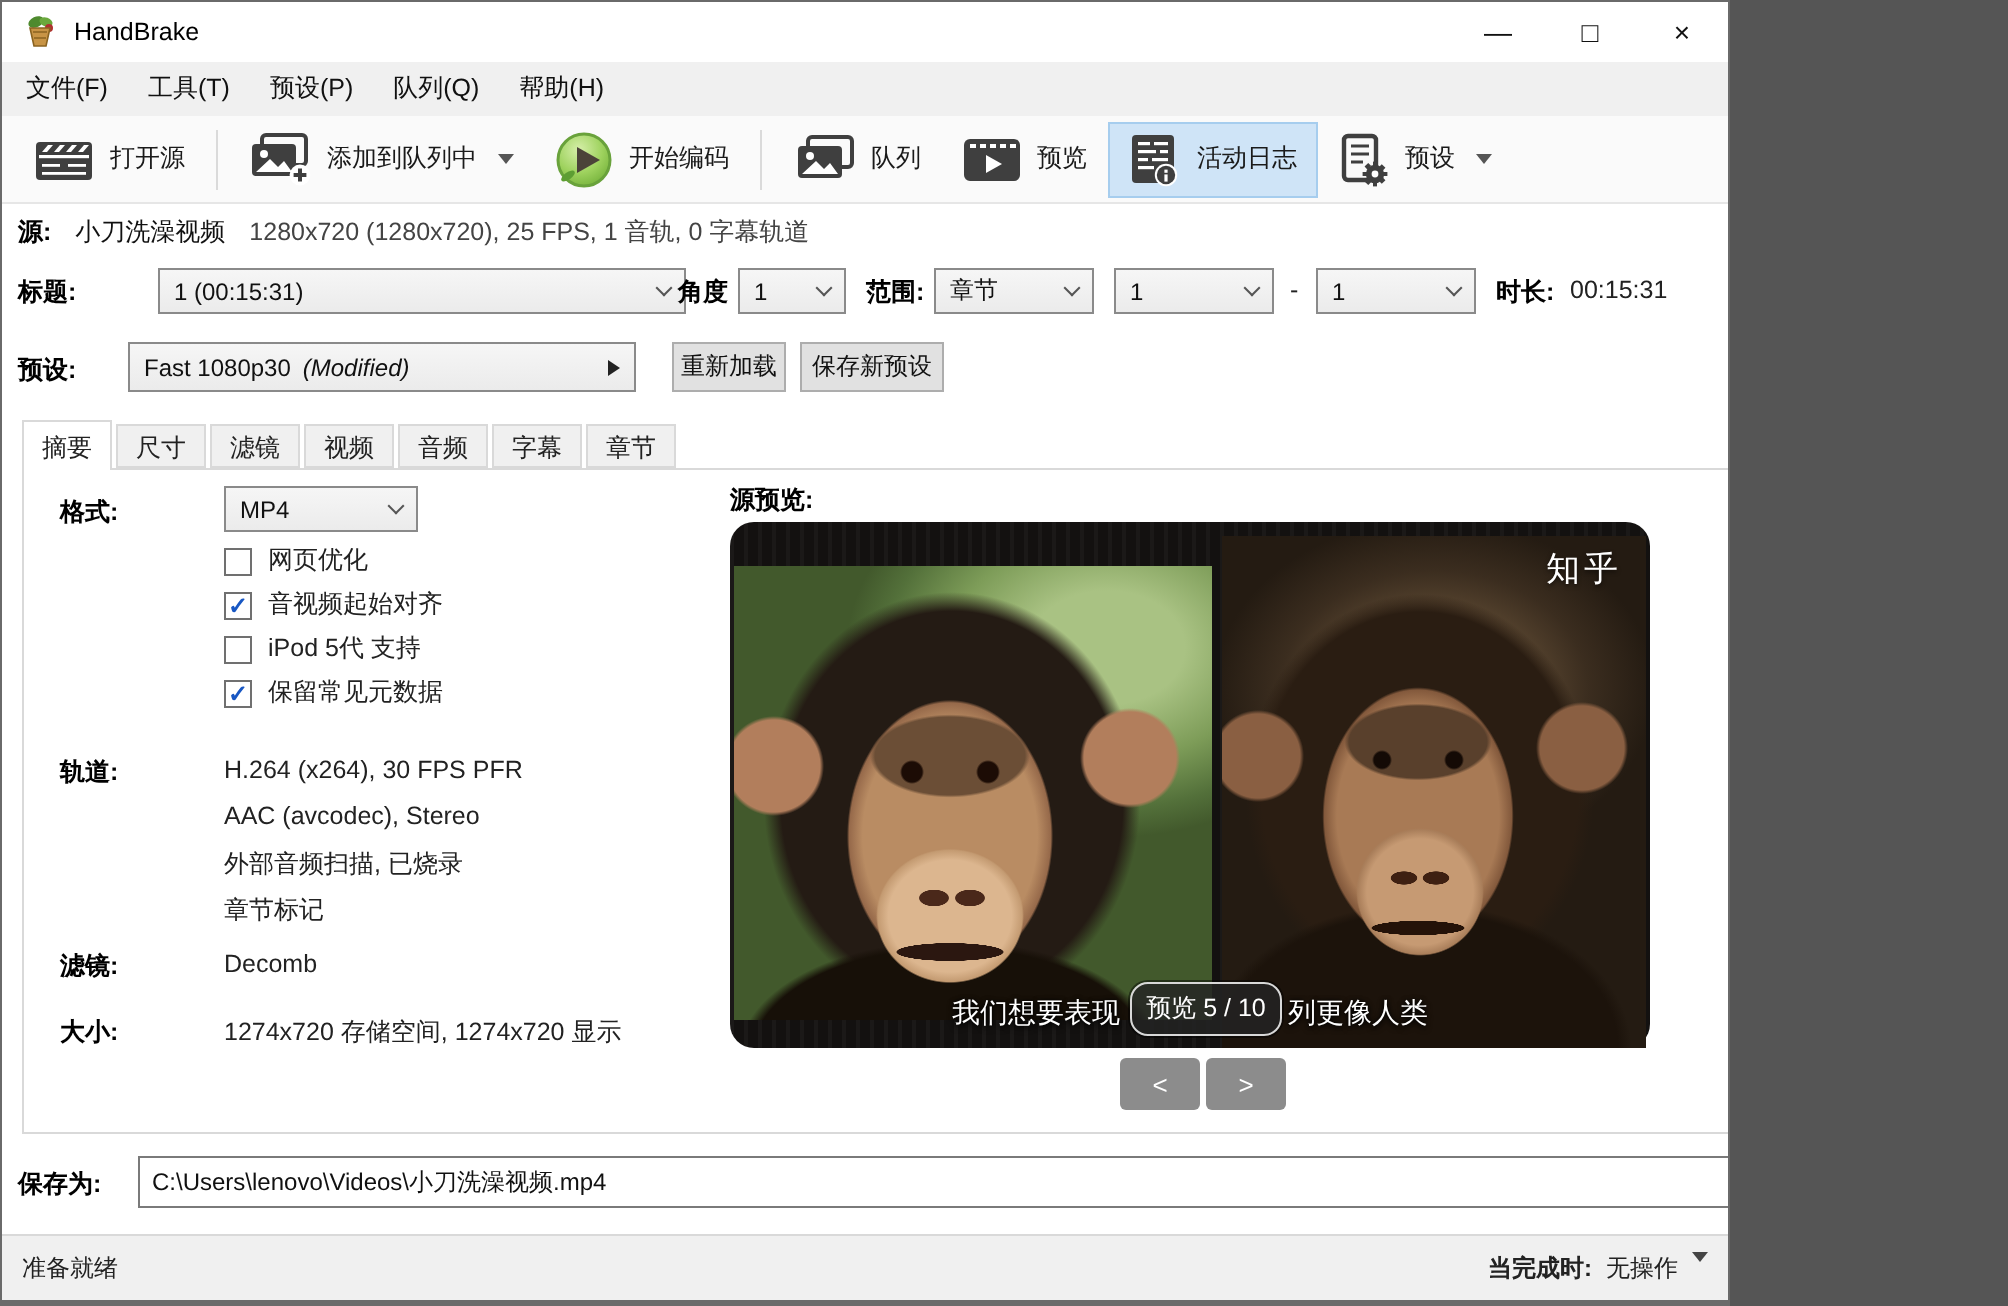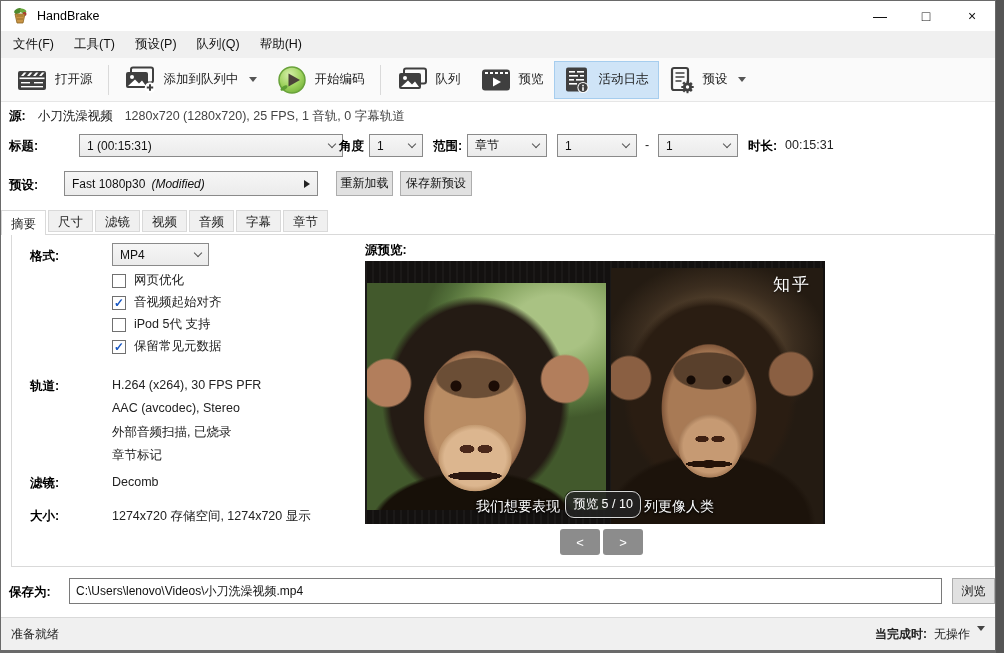--- a/index.html
+++ b/index.html
@@ -1,17 +1,17 @@
 <!DOCTYPE html>
 <html><head>
 <meta charset="utf-8">
 <style>
   * { box-sizing: border-box; margin: 0; padding: 0; }
   body { font-family: "Liberation Sans", sans-serif; background: #555; }
-  .window { position: relative; width: 996px; height: 653px; background: #fff;
+  .window { position: relative; width: 865px; height: 653px; background: #fff;
             border: 1px solid #6a6a6a; border-bottom: 3px solid #6a6a6a; overflow: hidden; }
 
   
   .titlebar { position: absolute; left: 0; top: 0; right: 0; height: 30px; background: #fff;
               display: flex; align-items: center; }
   .app-icon { margin-left: 10px; }
   .title-text { margin-left: 8px; font-size: 12.5px; color: #000; }
   .win-controls { margin-left: auto; display: flex; height: 100%; }
   .win-btn { width: 46px; display: flex; align-items: center; justify-content: center;
              font-size: 14px; color: #111; }
@@ -39,35 +39,35 @@
            border: 1px solid #8a8a8a; display: flex; align-items: center; padding: 0 7px;
            font-size: 12px; color: #111; }
   .combo .chev { margin-left: auto; width: 6px; height: 6px; border-right: 1.5px solid #555;
                  border-bottom: 1.5px solid #555; transform: rotate(45deg); margin-top: -3px; }
   .btn { position: absolute; background: #e1e1e1; border: 1px solid #adadad; font-size: 12px;
          display: flex; align-items: center; justify-content: center; color: #111; }
   .tri-right { width: 0; height: 0; border-top: 4px solid transparent; border-bottom: 4px solid transparent;
                border-left: 6px solid #222; margin-left: auto; }
 
   
-  .tabs { position: absolute; left: 0; top: 209px; display: flex; align-items: flex-start; z-index: 2; }
+  .tabs { position: absolute; left: 10px; top: 209px; display: flex; align-items: center; z-index: 2; }
   .tab { height: 22px; padding: 3px 9px; background: #f0f0f0; border: 1px solid #d9d9d9;
          margin-right: 2px; font-size: 12.5px; color: #222; }
   .tab.active { height: 25px; padding-top: 5px; background: #fff; border-bottom: none; }
   .panel { position: absolute; left: 10px; top: 233px; width: 984px; height: 333px;
            background: #fff; border: 1px solid #d9d9d9; }
 
   .cbrow { position: absolute; left: 100px; display: flex; align-items: center; gap: 8px; font-size: 12.5px; color: #222; }
   .cb { width: 14px; height: 14px; border: 1px solid #707070; background: #fff; display: flex;
         align-items: center; justify-content: center; font-size: 12px; font-weight: bold;
         color: #1857c3; line-height: 1; }
 
   
   .frame { position: absolute; left: 353px; top: 26px; width: 460px; height: 263px;
-           background: #131110 repeating-linear-gradient(90deg, rgba(255,255,255,.035) 0 2px, transparent 2px 7px); }
+           background: #131110 repeating-linear-gradient(90deg, rgba(255,255,255,.035) 0 2px, transparent 2px 7px); border-radius: 12px; }
   .photoL { position: absolute; left: 2px; top: 22px; width: 239px; height: 227px;
     background:
       radial-gradient(circle 6px at 89px 103px, #1c0c05 0 5px, rgba(0,0,0,0) 6px),
       radial-gradient(circle 6px at 127px 103px, #1c0c05 0 5px, rgba(0,0,0,0) 6px),
       radial-gradient(ellipse 30px 5px at 108px 193px, #2b1710 0 88%, rgba(0,0,0,0) 90%),
       radial-gradient(ellipse 9px 5px at 100px 166px, #4a281a 0 80%, rgba(0,0,0,0) 85%),
       radial-gradient(ellipse 9px 5px at 118px 166px, #4a281a 0 80%, rgba(0,0,0,0) 85%),
       radial-gradient(ellipse 44px 40px at 108px 175px, #dcb68f 0 70%, #c49b72 82%, rgba(0,0,0,0) 84%),
       radial-gradient(ellipse 50px 26px at 108px 95px, #6b4e36 0 75%, rgba(0,0,0,0) 80%),
       radial-gradient(ellipse 56px 74px at 108px 135px, #b98c63 0 78%, #96694a 90%, rgba(0,0,0,0) 92%),

